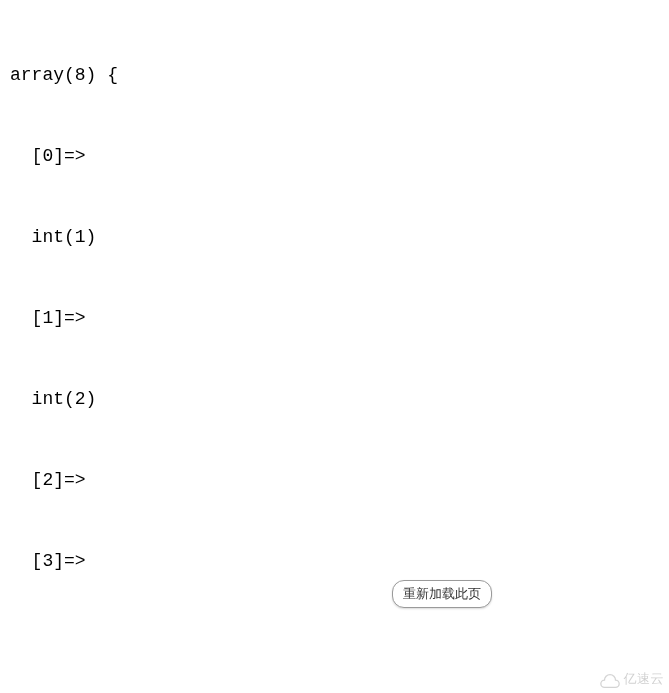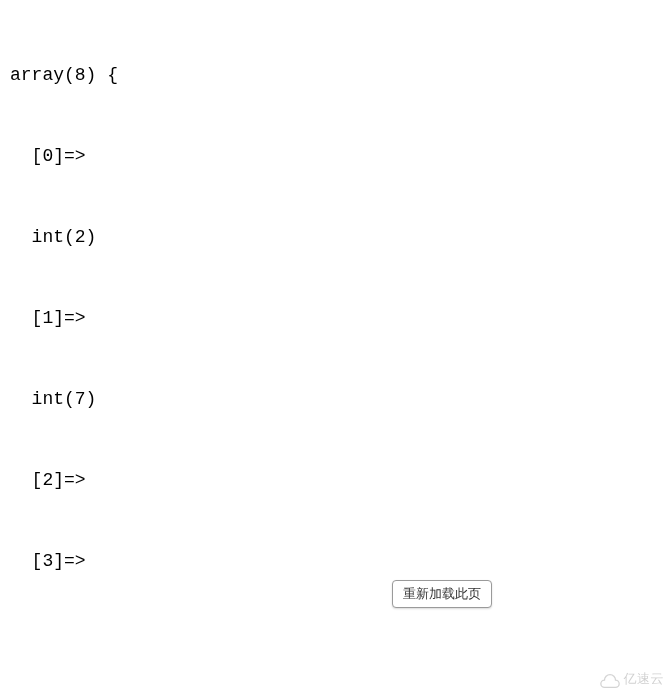--- a/index.html
+++ b/index.html
@@ -28,21 +28,21 @@
     }
     .indent {
       padding-left: 2ch;
     }
     .tooltip {
       position: absolute;
       left: 392px;
       top: 580px;
       background: #ffffff;
       border: 1px solid #9a9a9a;
-      border-radius: 4px;
+      border-radius: 12px;
       padding: 3px 10px;
       font-family: -apple-system, BlinkMacSystemFont, "Helvetica Neue", Arial, sans-serif;
       font-size: 13px;
       color: #333333;
       box-shadow: 0 1px 2px rgba(0,0,0,0.15);
     }
     .watermark {
       position: absolute;
       right: 5px;
       bottom: 5px;
@@ -61,23 +61,23 @@
       color: #555555;
       letter-spacing: 0.5px;
     }
   </style>
 </head>
 <body>
 
 <div class="code-container">
   <span class="line">array(8) {</span>
   <span class="line indent">[0]=&gt;</span>
+  <span class="line indent">int(1)</span>
+  <span class="line indent">[1]=&gt;</span>
   <span class="line indent">int(2)</span>
-  <span class="line indent">[1]=&gt;</span>
-  <span class="line indent">int(7)</span>
   <span class="line indent">[2]=&gt;</span>
   <span class="line indent">[3]=&gt;</span>
   
   
   
   
   
   
   
   

